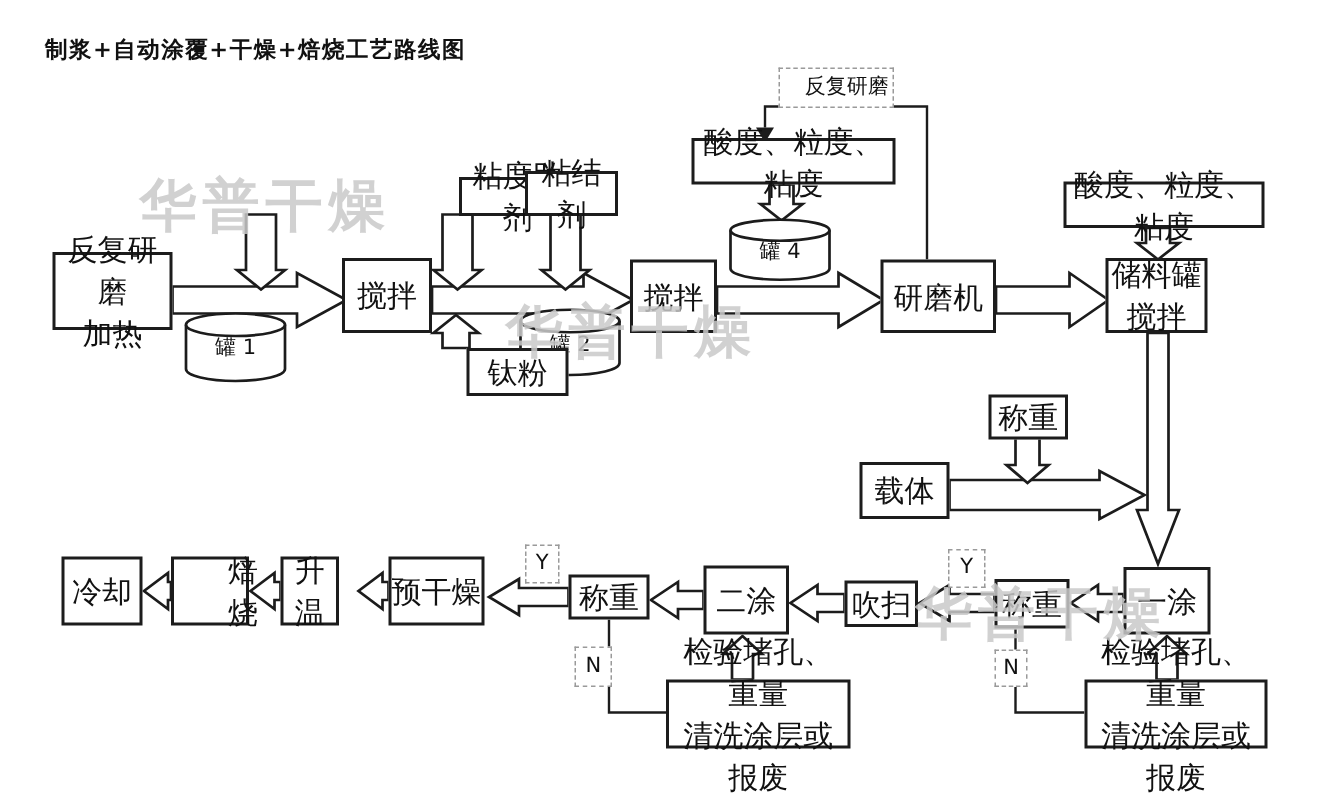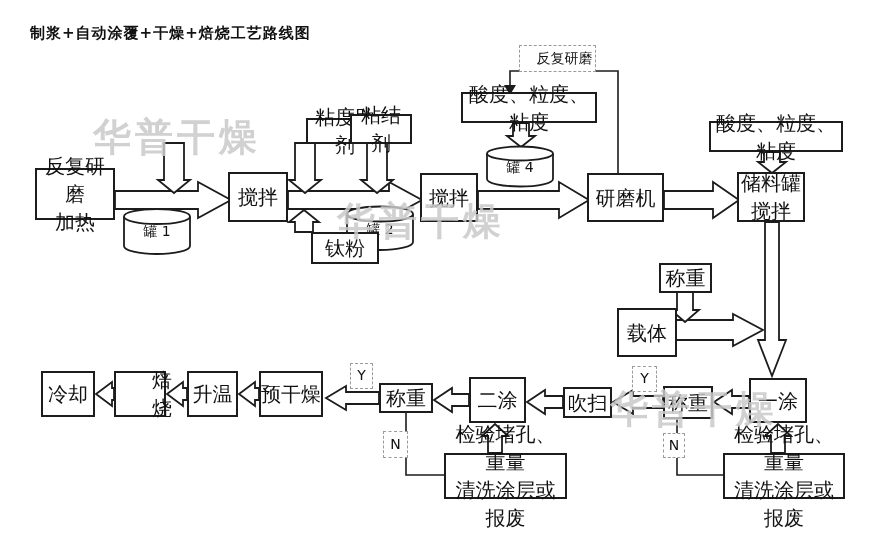--- a/index.html
+++ b/index.html
@@ -101,32 +101,32 @@
   <div class="node" style="left:350px;top:114px;width:62px;height:30px;">粘结剂</div>
   <div class="node" style="left:283px;top:232px;width:68px;height:32px;margin-left:28px;">钛粉</div>
   <div class="node" style="left:420px;top:173px;width:58px;height:49px;">搅拌</div>
   <div class="node dashed small" style="left:519px;top:45px;width:77px;height:27px;">反复研磨</div>
   <div class="node" style="left:461px;top:92px;width:136px;height:31px;">酸度、粒度、粘度</div>
   <div class="node" style="left:587px;top:173px;width:77px;height:49px;">研磨机</div>
   <div class="node" style="left:709px;top:121px;width:134px;height:31px;">酸度、粒度、粘度</div>
   <div class="node" style="left:737px;top:172px;width:68px;height:50px;">储料罐
 搅拌</div>
   <div class="node" style="left:659px;top:263px;width:53px;height:30px;">称重</div>
-  <div class="node" style="left:573px;top:308px;width:60px;height:49px;margin-left:44px;">载体</div>
+  <div class="node" style="left:573px;top:308px;width:60px;height:38px;">载体</div>
   <div class="node" style="left:749px;top:378px;width:58px;height:45px;">一涂</div>
   <div class="node" style="left:663px;top:386px;width:50px;height:33px;">称重</div>
   <div class="node dashed" style="left:632px;top:366px;width:25px;height:26px;">Y</div>
   <div class="node dashed" style="left:663px;top:433px;width:22px;height:25px;">N</div>
   <div class="node" style="left:723px;top:453px;width:122px;height:46px;">检验堵孔、重量
 清洗涂层或报废</div>
   <div class="node" style="left:563px;top:387px;width:49px;height:31px;">吹扫</div>
   <div class="node" style="left:469px;top:377px;width:57px;height:46px;">二涂</div>
   <div class="node" style="left:379px;top:383px;width:54px;height:30px;">称重</div>
   <div class="node dashed" style="left:350px;top:363px;width:23px;height:26px;">Y</div>
   <div class="node dashed" style="left:383px;top:431px;width:25px;height:27px;">N</div>
   <div class="node" style="left:444px;top:453px;width:123px;height:46px;">检验堵孔、重量
 清洗涂层或报废</div>
   <div class="node" style="left:259px;top:371px;width:64px;height:46px;">预干燥</div>
-  <div class="node" style="left:187px;top:371px;width:51px;height:46px;">升温</div>
+  <div class="node" style="left:187px;top:371px;width:39px;height:46px;">升温</div>
   <div class="node" style="left:114px;top:371px;width:52px;height:46px;padding-left:44px;">焙烧</div>
   <div class="node" style="left:41px;top:371px;width:54px;height:46px;">冷却</div>
 
 </div>
 
 </body></html>

